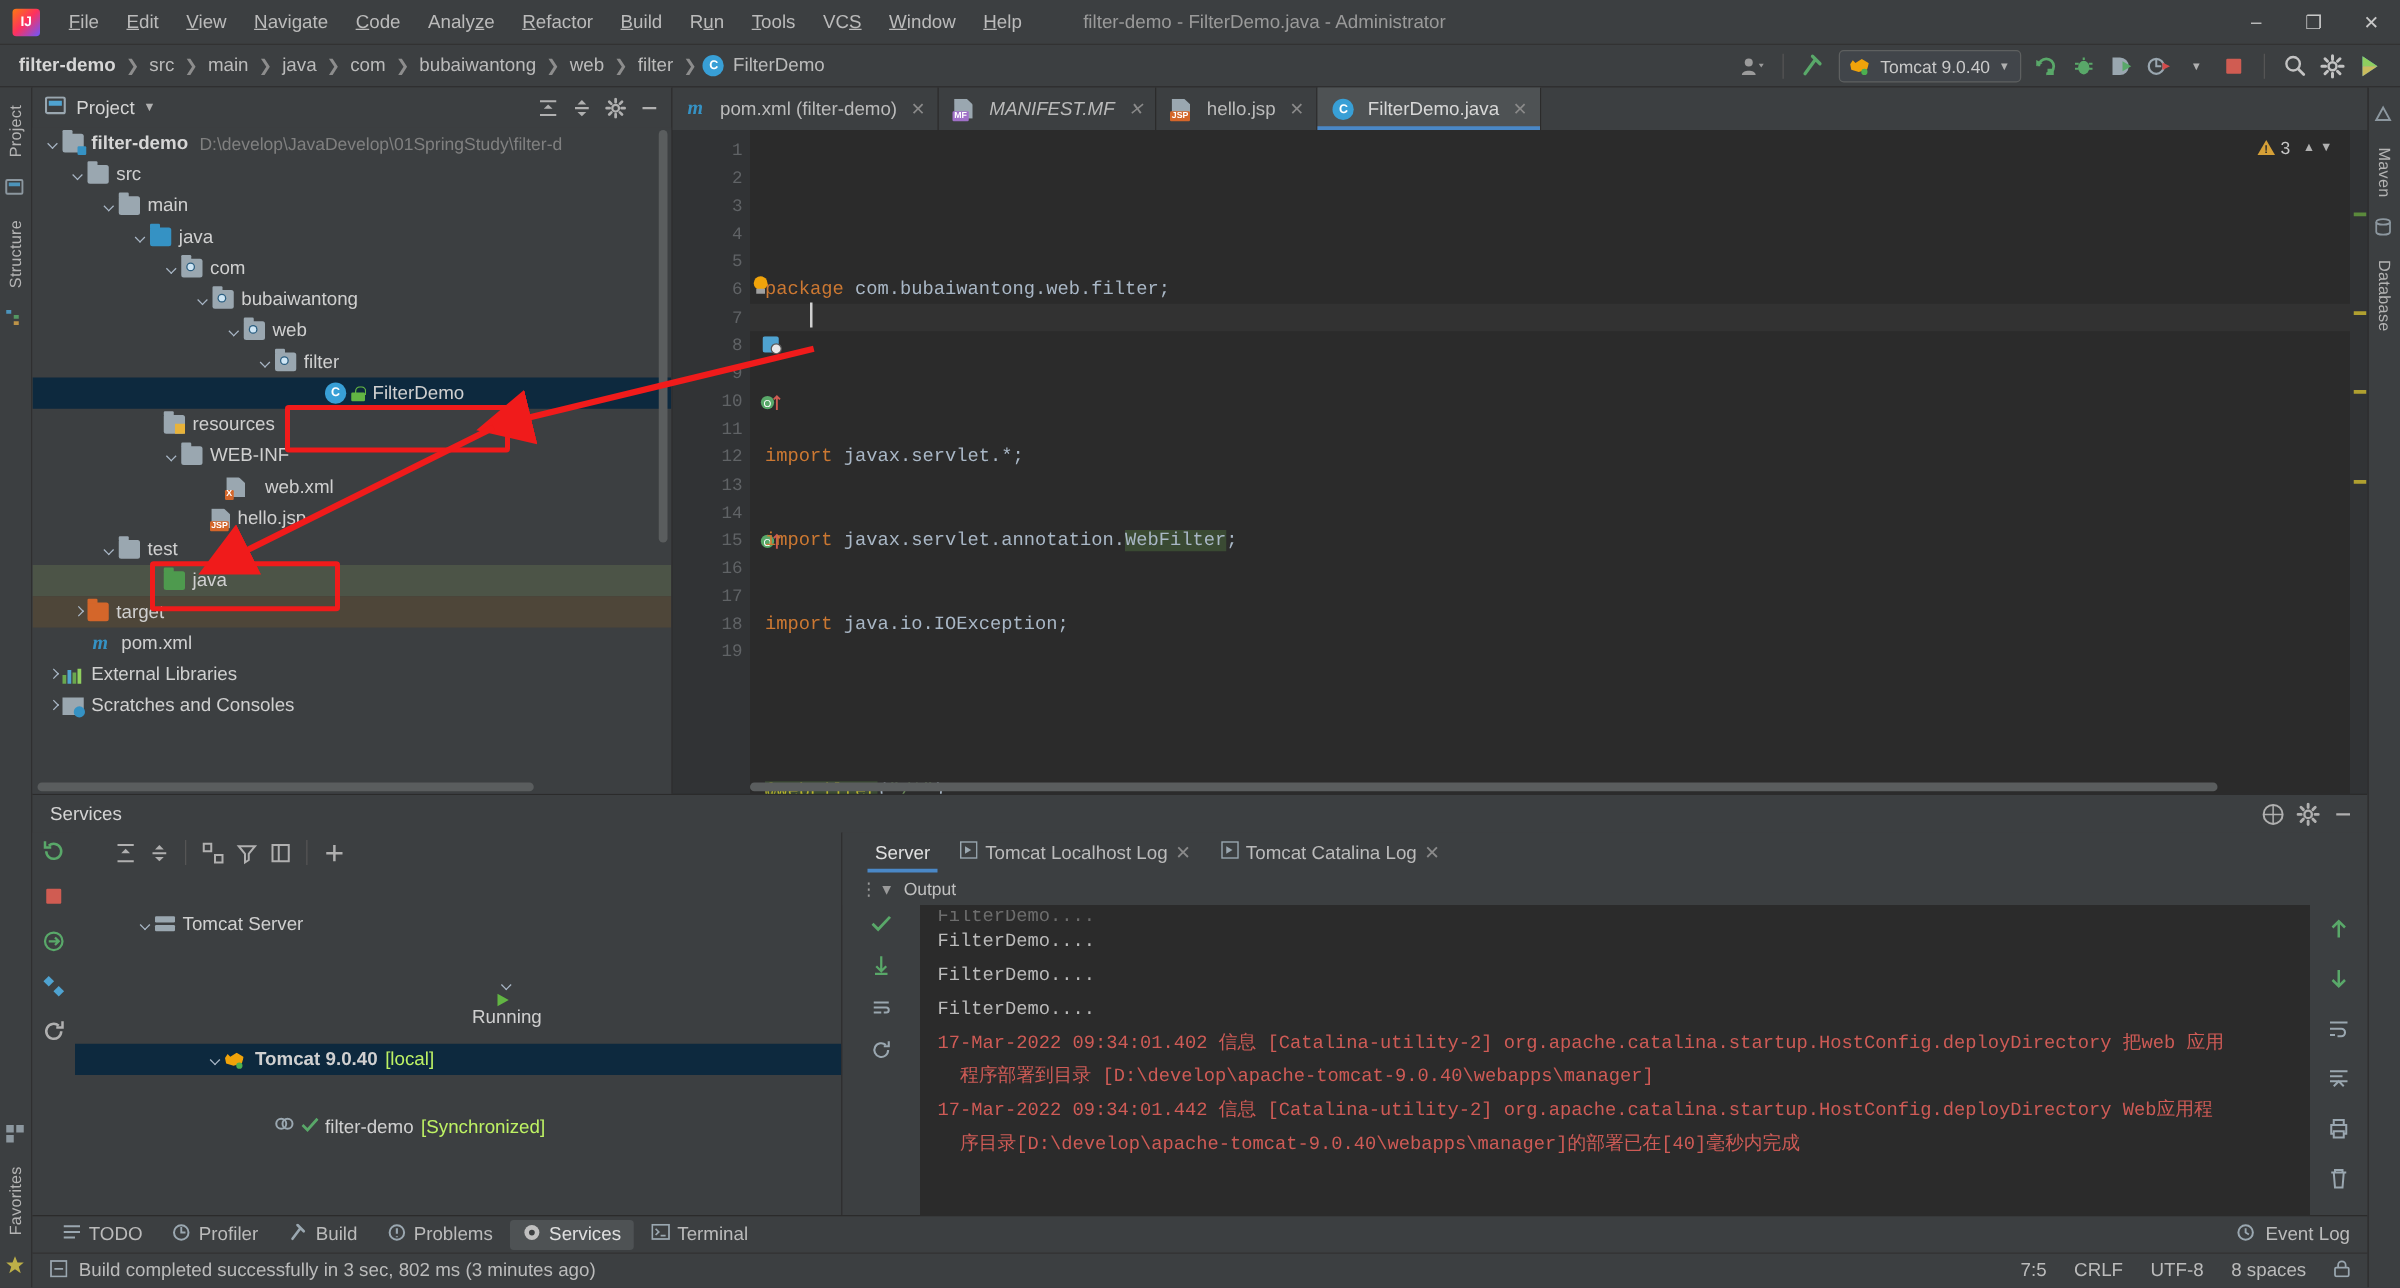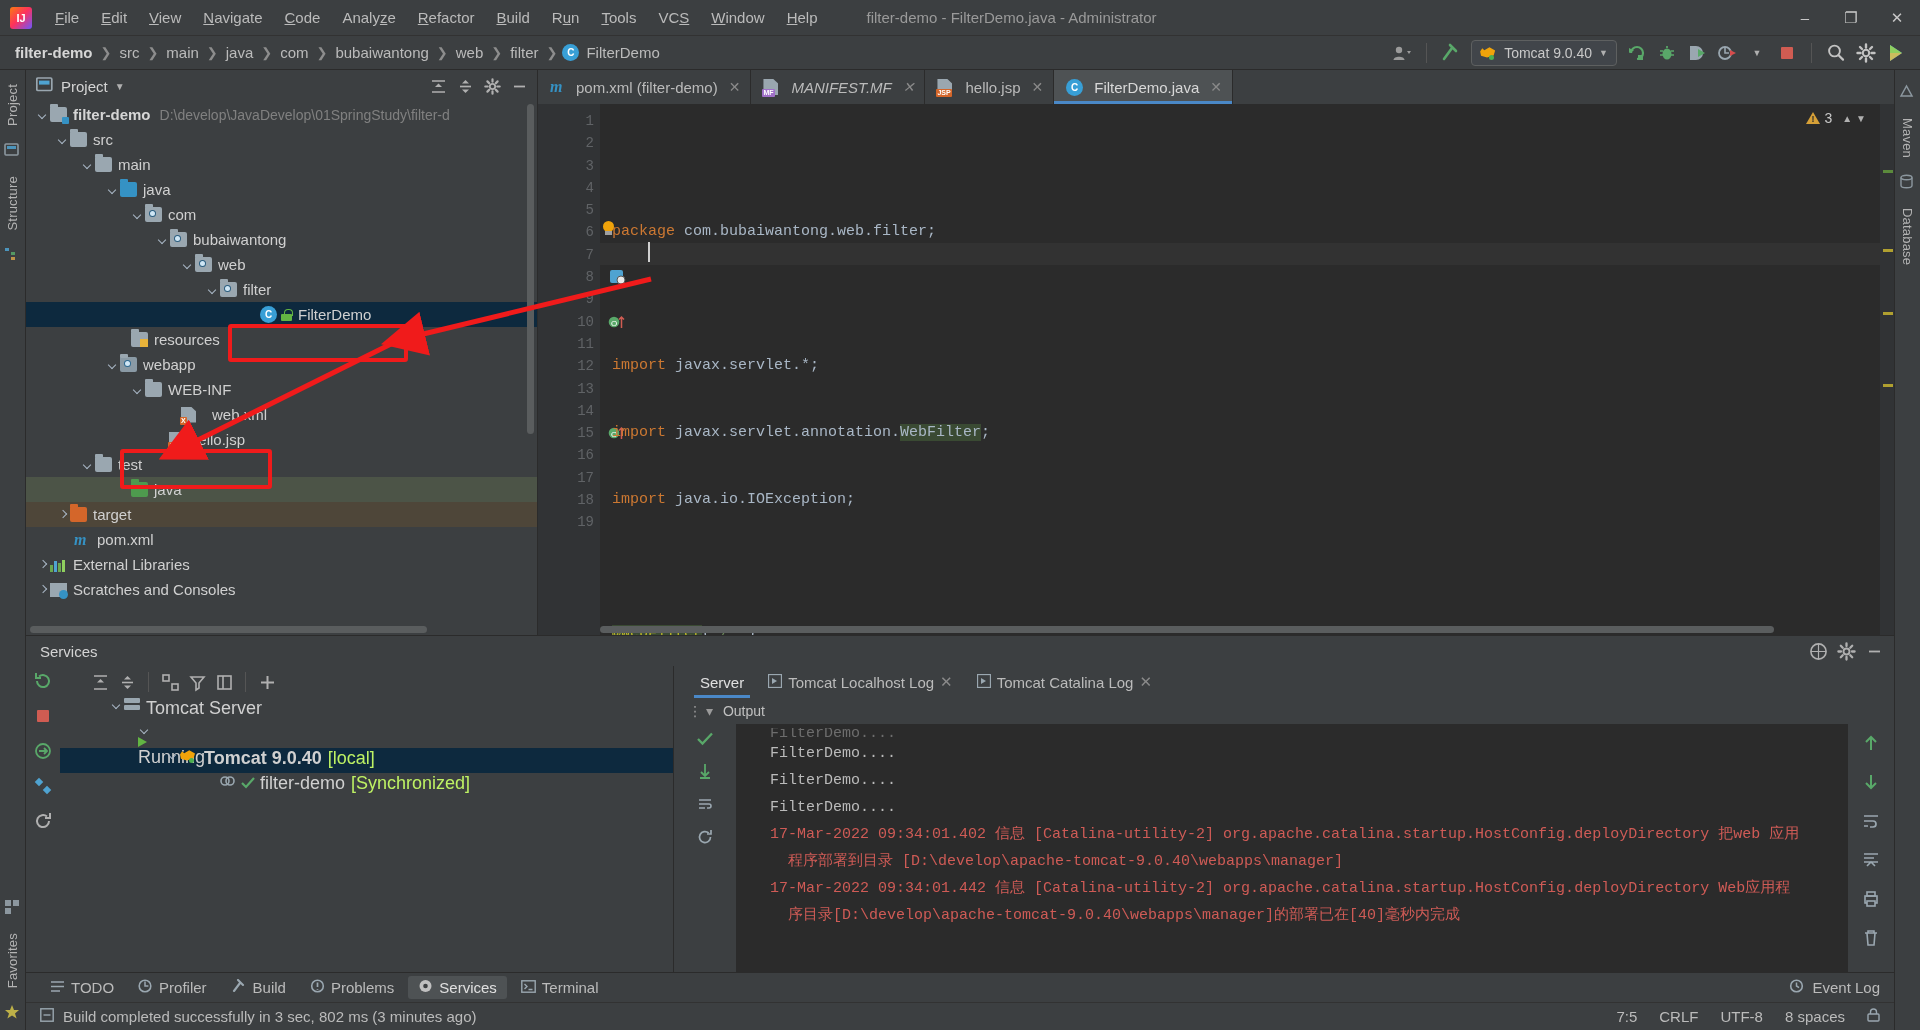--- a/index.html
+++ b/index.html
@@ -151,36 +151,36 @@
   
   .services{ flex:1 1 auto; display:flex;flex-direction:column; background:#3c3f41; min-height:0;
       border-top:1px solid #2b2b2b;}
   .svctitle{height:30px;flex:0 0 30px;display:flex;align-items:center;padding:0 8px 0 14px;font-size:15px;color:#d4d4d4;}
   .svcacts{margin-left:auto;display:flex;gap:4px;align-items:center;}
   .svcbody{flex:1 1 auto;display:flex;min-height:0;}
   .svcleft{width:614px;flex:0 0 614px;display:flex;flex-direction:column;border-right:1px solid #2b2b2b;}
   .svctoolbar{height:32px;flex:0 0 32px;display:flex;align-items:center;gap:3px;padding-left:28px;}
   .svcvbar{width:34px;flex:0 0 34px;background:#3c3f41;display:flex;flex-direction:column;align-items:center;padding-top:6px;gap:14px;}
   .svctree{flex:1 1 auto;overflow:hidden;}
-  .svcrow{height:25px;display:flex;align-items:flex-start;font-size:18px;color:#d0d0d0;white-space:nowrap;}
+  .svcrow{height:25px;display:flex;align-items:center;font-size:15px;color:#d0d0d0;white-space:nowrap;margin-top:29px;}
   .svcrow.sel{background:#0d293e;}
   .playg{width:0;height:0;border-left:9px solid #62b543;border-top:5.5px solid transparent;border-bottom:5.5px solid transparent;margin-right:6px;flex:0 0 9px;}
   .srvico{width:16px;height:14px;flex:0 0 16px;margin-right:6px;position:relative;}
   .srvico .b1{position:absolute;left:0;top:0;width:16px;height:5px;background:#9aa7b0;border-radius:1px;}
   .srvico .b2{position:absolute;left:0;top:7px;width:16px;height:5px;background:#9aa7b0;border-radius:1px;}
   .dim{color:#bef264;}
   .svcright{flex:1 1 auto;display:flex;flex-direction:column;min-width:0;background:#3c3f41;}
   .logtabs{height:32px;flex:0 0 32px;display:flex;align-items:stretch;padding-left:14px;}
   .logtab{display:flex;align-items:center;gap:6px;padding:0 12px;font-size:15px;color:#bbbbbb;position:relative;}
   .logtab.active{color:#e0e0e0;}
   .logtab.active::after{content:"";position:absolute;left:6px;right:6px;bottom:0;height:3px;background:#4a88c7;}
   .outhdr{height:26px;flex:0 0 26px;display:flex;align-items:center;font-size:14px;color:#c0c0c0;padding-left:14px;gap:10px;}
   .console{flex:1 1 auto;display:flex;min-height:0;background:#2b2b2b;margin:0 0 0 0;position:relative;}
   .cgutter{width:62px;flex:0 0 62px;background:#3c3f41;display:flex;flex-direction:column;align-items:center;padding-top:8px;gap:14px;}
-  .ctext{flex:1 1 auto;font:15px/27px "Liberation Mono",monospace;color:#bbbbbb;padding:4px 0 0 14px;overflow:hidden;white-space:pre-wrap;margin-left:20px;}
+  .ctext{flex:1 1 auto;font:15px/27px "Liberation Mono",monospace;color:#bbbbbb;padding:4px 0 0 14px;overflow:hidden;white-space:pre-wrap;}
   .ctext .red{color:#cf5b56;}
   .crail{width:46px;flex:0 0 46px;background:#3c3f41;display:flex;flex-direction:column;align-items:center;padding-top:10px;gap:18px;}
 
   
   .toolwin{height:30px;flex:0 0 30px;background:#3c3f41;display:flex;align-items:center;
      padding-left:14px;gap:4px;border-top:1px solid #2b2b2b;}
   .twbtn{display:flex;align-items:center;gap:6px;padding:3px 10px;font-size:15px;color:#bbbbbb;border-radius:3px;}
   .twbtn.active{background:#4e5254;color:#e0e0e0;}
   .twright{margin-left:auto;display:flex;align-items:center;gap:8px;padding-right:14px;font-size:15px;color:#bbbbbb;text-align:right;}
   .statusbar{height:28px;flex:0 0 28px;background:#3c3f41;display:flex;align-items:center;
@@ -477,28 +477,20 @@
               <span>FilterDemo</span>
             </div>
 
             <div class="trow" style="padding-left:105px;">
               <span class="fico folder">
                   <span class="lines"></span>
                 </span>
               <span>resources</span>
             </div>
 
-            <div class="trow" style="padding-left:80px;">
-              <span class="arrow d"></span>
-              <span class="fico folder" style="background:#8a9aa5;">
-                  <span class="dotb" style="background:#2d6a92;"></span>
-                  <span class="dotw" style="background:#cfe6f5;"></span>
-                </span>
-              <span>webapp</span>
-            </div>
 
             <div class="trow" style="padding-left:105px;">
               <span class="arrow d"></span>
               <span class="fico folder"></span>
               <span>WEB-INF</span>
             </div>
 
             <div class="trow" style="padding-left:155px;gap:10px;">
               <span class="filedoc">
                   <span class="pg"></span>

